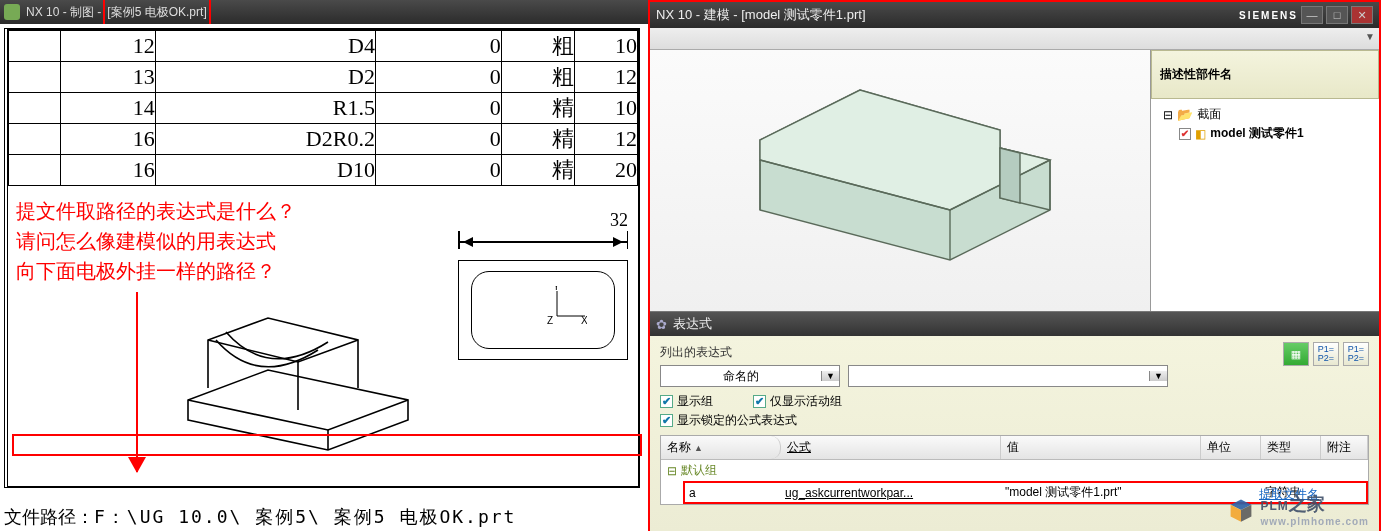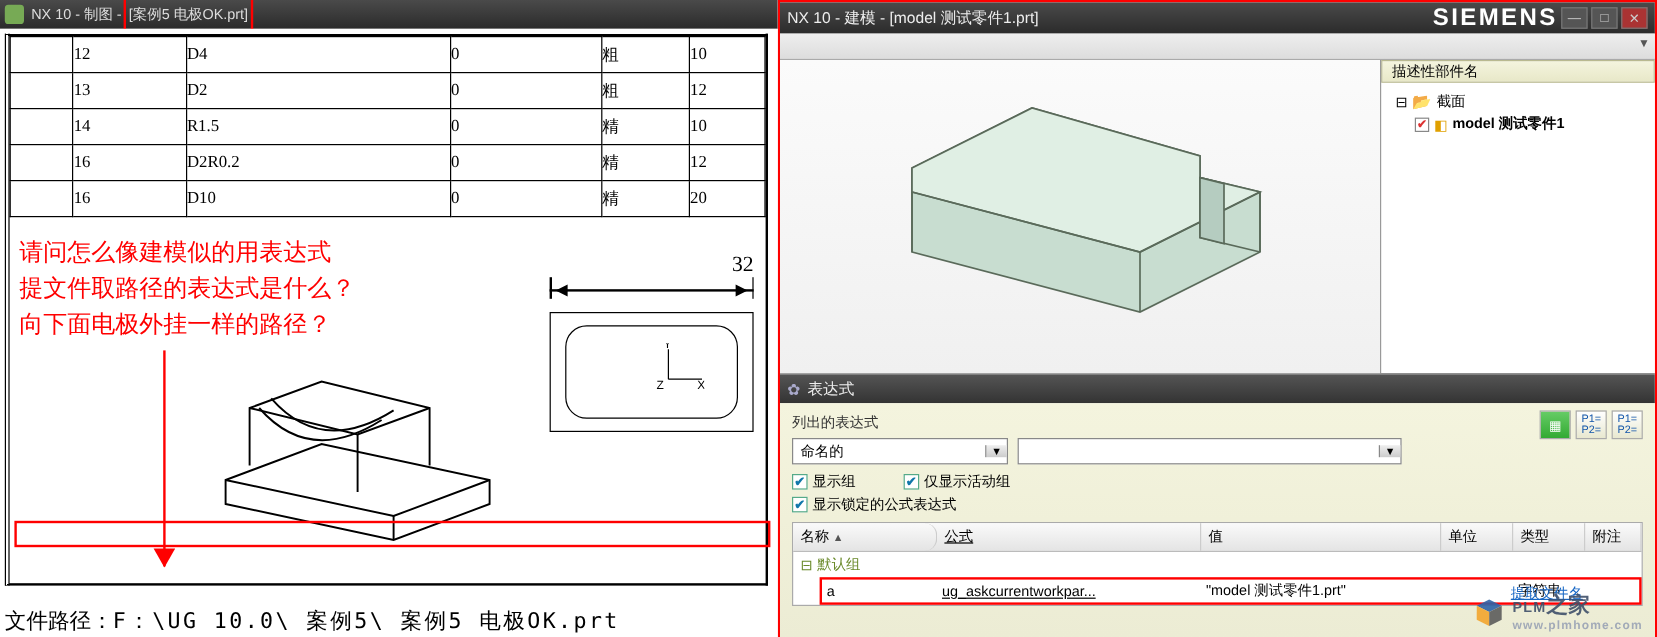--- a/index.html
+++ b/index.html
@@ -7,21 +7,21 @@
 .app { display: flex; width: 1381px; height: 427px; }
 
 
 .left-win { width: 648px; height: 531px; background: #fff; position: relative; display:flex; flex-direction:column;}
 .titlebar { height: 24px; background: linear-gradient(#4a4a4a,#2b2b2b); color: #ddd; display: flex; align-items: center; padding: 0 4px; font-size: 12px; }
 .titlebar .logo { width: 16px; height: 16px; margin-right: 6px; background:#7a5; border-radius:3px; display:inline-block;}
 .title-highlight { border:2px solid #f00; padding:16px 2px; margin-left:2px;}
 .left-body { flex:1; background:#fff; position:relative; padding:4px; overflow:hidden;}
 .drawing-frame { border:2px solid #000; border-left:4px double #000; width:636px; height:460px; position:relative; background:#fff;}
 .tbl { width:100%; border-collapse:collapse;}
-.tbl td { border:1.5px solid #000; text-align:left; font-family:"SimSun",serif; font-size:14px; padding:0; height:30px;}
+.tbl td { border:1.5px solid #000; text-align:right; font-family:"SimSun",serif; font-size:22px; padding:0; height:30px;}
 .c1 {width:50px;} .c2{width:90px;} .c3{width:210px;} .c4{width:120px;} .c5{width:70px;} .c6{width:60px;}
 .red-note { color:#f00; font-family:"SimSun",serif; font-size:20px; position:absolute; left:8px; top:166px; line-height:30px;}
 .arrow { position:absolute; left:128px; top:262px; width:2px; height:180px; background:#f00;}
 .arrow::after{content:""; position:absolute; bottom:-10px; left:-8px; border:9px solid transparent; border-top:16px solid #f00;}
 .dim-box { position:absolute; left:450px; top:180px; width:170px; text-align:right;}
 .dim-val { font-family:serif; font-size:18px;}
 .dim-line { height:1.5px; background:#000; position:relative; margin-top:2px;}
 .dim-line::before,.dim-line::after{content:"";position:absolute;top:-4px;border:5px solid transparent;}
 .dim-line::before{left:0;border-right:10px solid #000;}
 .dim-line::after{right:0;border-left:10px solid #000;}
@@ -31,42 +31,42 @@
 .axis{position:absolute; right:40px; top:25px; font-size:11px;}
 .iso-svg{position:absolute; left:150px; top:240px;}
 .path-box{position:absolute; left:4px; bottom:30px; width:630px; height:22px; border:2px solid #f00;}
 .path-line{position:absolute; left:4px; bottom:2px; font-family:"SimSun",monospace; font-size:18px; letter-spacing:2px; color:#000;}
 .path-line .lbl{letter-spacing:0;}
 
 
 .right-win { flex:1; height:531px; display:flex; flex-direction:column; border-left:2px solid #f00; border-right:2px solid #f00; border-top:2px solid #f00;}
 .rt-title { height:26px; background:linear-gradient(#4a4a4a,#2b2b2b); color:#eee; display:flex; align-items:center; padding:0 6px; font-size:13px;}
 .rt-title .spacer{flex:1;}
-.rt-title .brand{font-weight:bold; letter-spacing:2px; color:#fff; font-size:20px;}
+.rt-title .brand{font-weight:bold; letter-spacing:2px; color:#fff; font-size:10px;}
 .win-btn{width:22px;height:18px;background:#555;border:1px solid #777;margin-left:3px;display:inline-flex;align-items:center;justify-content:center;color:#ccc;font-size:11px;}
 .rt-tool { height:22px; background:linear-gradient(#eee,#ddd); border-bottom:1px solid #aaa; position:relative;}
 .rt-tool .drop{position:absolute;right:4px;top:3px;font-size:10px;color:#555;}
 .rt-main { flex:1; display:flex; min-height:0;}
 .viewport { flex:1.3; background:linear-gradient(#fbfbfb,#f0f0f0); position:relative; border-right:1px solid #999;}
 .solid-svg{display:block;margin:20px auto;}
 .tree-pane { width:228px; background:#fff; display:flex; flex-direction:column;}
-.tree-head{background:linear-gradient(#f4f4de,#e8e8c8); border:1px solid #b9b990; padding:0 8px; font-size:12px;}
+.tree-head{background:linear-gradient(#f4f4de,#e8e8c8); border:1px solid #b9b990; padding:15px 8px; font-size:12px;font-weight:bold;}
 .tree-body{padding:6px; font-size:12px;}
 .tree-body .row{display:flex;align-items:center;gap:4px;padding:1px 0 1px 6px;}
 .folder{color:#d8a038;font-size:13px;}
 .chk{width:12px;height:12px;border:1px solid #888;background:#fff;display:inline-flex;align-items:center;justify-content:center;color:#d33;font-size:10px;font-weight:bold;}
 .cube{color:#e0a000;font-size:12px;}
 
 
 .expr-panel { height:220px; border-top:1px solid #777; display:flex; flex-direction:column; background:#f6f6f6;}
 .expr-title{height:24px;background:linear-gradient(#555,#333);color:#eee;display:flex;align-items:center;padding:0 6px;font-size:13px;}
 .expr-title .gear{margin-right:6px;color:#aac;}
 .expr-body{flex:1;background:linear-gradient(#f4f4de,#ececd4);padding:8px 10px; position:relative;}
 .group-lbl{font-size:12px;color:#333;margin-bottom:4px;}
-.combo-row{display:flex;gap:8px;margin-bottom:6px;}
+.combo-row{display:flex;gap:8px;margin-bottom:6px;text-align:center;}
 .combo{background:#fff;border:1px solid #888;height:22px;display:flex;align-items:center;}
 .combo .txt{flex:1;padding:0 6px;font-size:12px;}
 .combo .btn{width:18px;background:linear-gradient(#eee,#ccc);border-left:1px solid #888;display:flex;align-items:center;justify-content:center;font-size:9px;}
 .chk-row{display:flex;gap:40px;margin-bottom:2px;font-size:12px;align-items:center;}
 .chkbox{width:13px;height:13px;border:1px solid #5a8;background:#fff;display:inline-flex;align-items:center;justify-content:center;color:#17a;font-weight:bold;font-size:11px;margin-right:4px;}
 .icon-btns{position:absolute;right:10px;top:6px;display:flex;gap:4px;}
 .ibtn{width:26px;height:24px;border:1px solid #aaa;background:linear-gradient(#fff,#e8e8d0);display:flex;align-items:center;justify-content:center;font-size:11px;}
 .grid{margin-top:6px;background:#fff;border:1px solid #aaa;}
 .grid-head{display:flex;background:linear-gradient(#fafafa,#e4e4e4);border-bottom:1px solid #bbb;font-size:12px;}
 .grid-head .gh{padding:3px 6px;border-right:1px solid #ccc;display:flex;align-items:center;gap:3px;}
@@ -142,22 +142,22 @@
                 <td>16</td>
                 <td>D10</td>
                 <td>0</td>
                 <td>精</td>
                 <td>20</td>
               </tr>
           </tbody>
         </table>
 
         <div class="red-note">
+          <div>提文件取路径的表达式是什么？</div>
           <div>请问怎么像建模似的用表达式</div>
-          <div>提文件取路径的表达式是什么？</div>
           <div>向下面电极外挂一样的路径？</div>
         </div>
         <div class="arrow"></div>
 
         <div class="dim-box">
           <div class="dim-val">32</div>
           <div style="position:relative;height:20px;">
             <span class="ext" style="left:0"></span>
               <span class="ext" style="right:0"></span>
             <div class="dim-line" style="position:absolute;left:0;right:0;top:8px;"></div>

